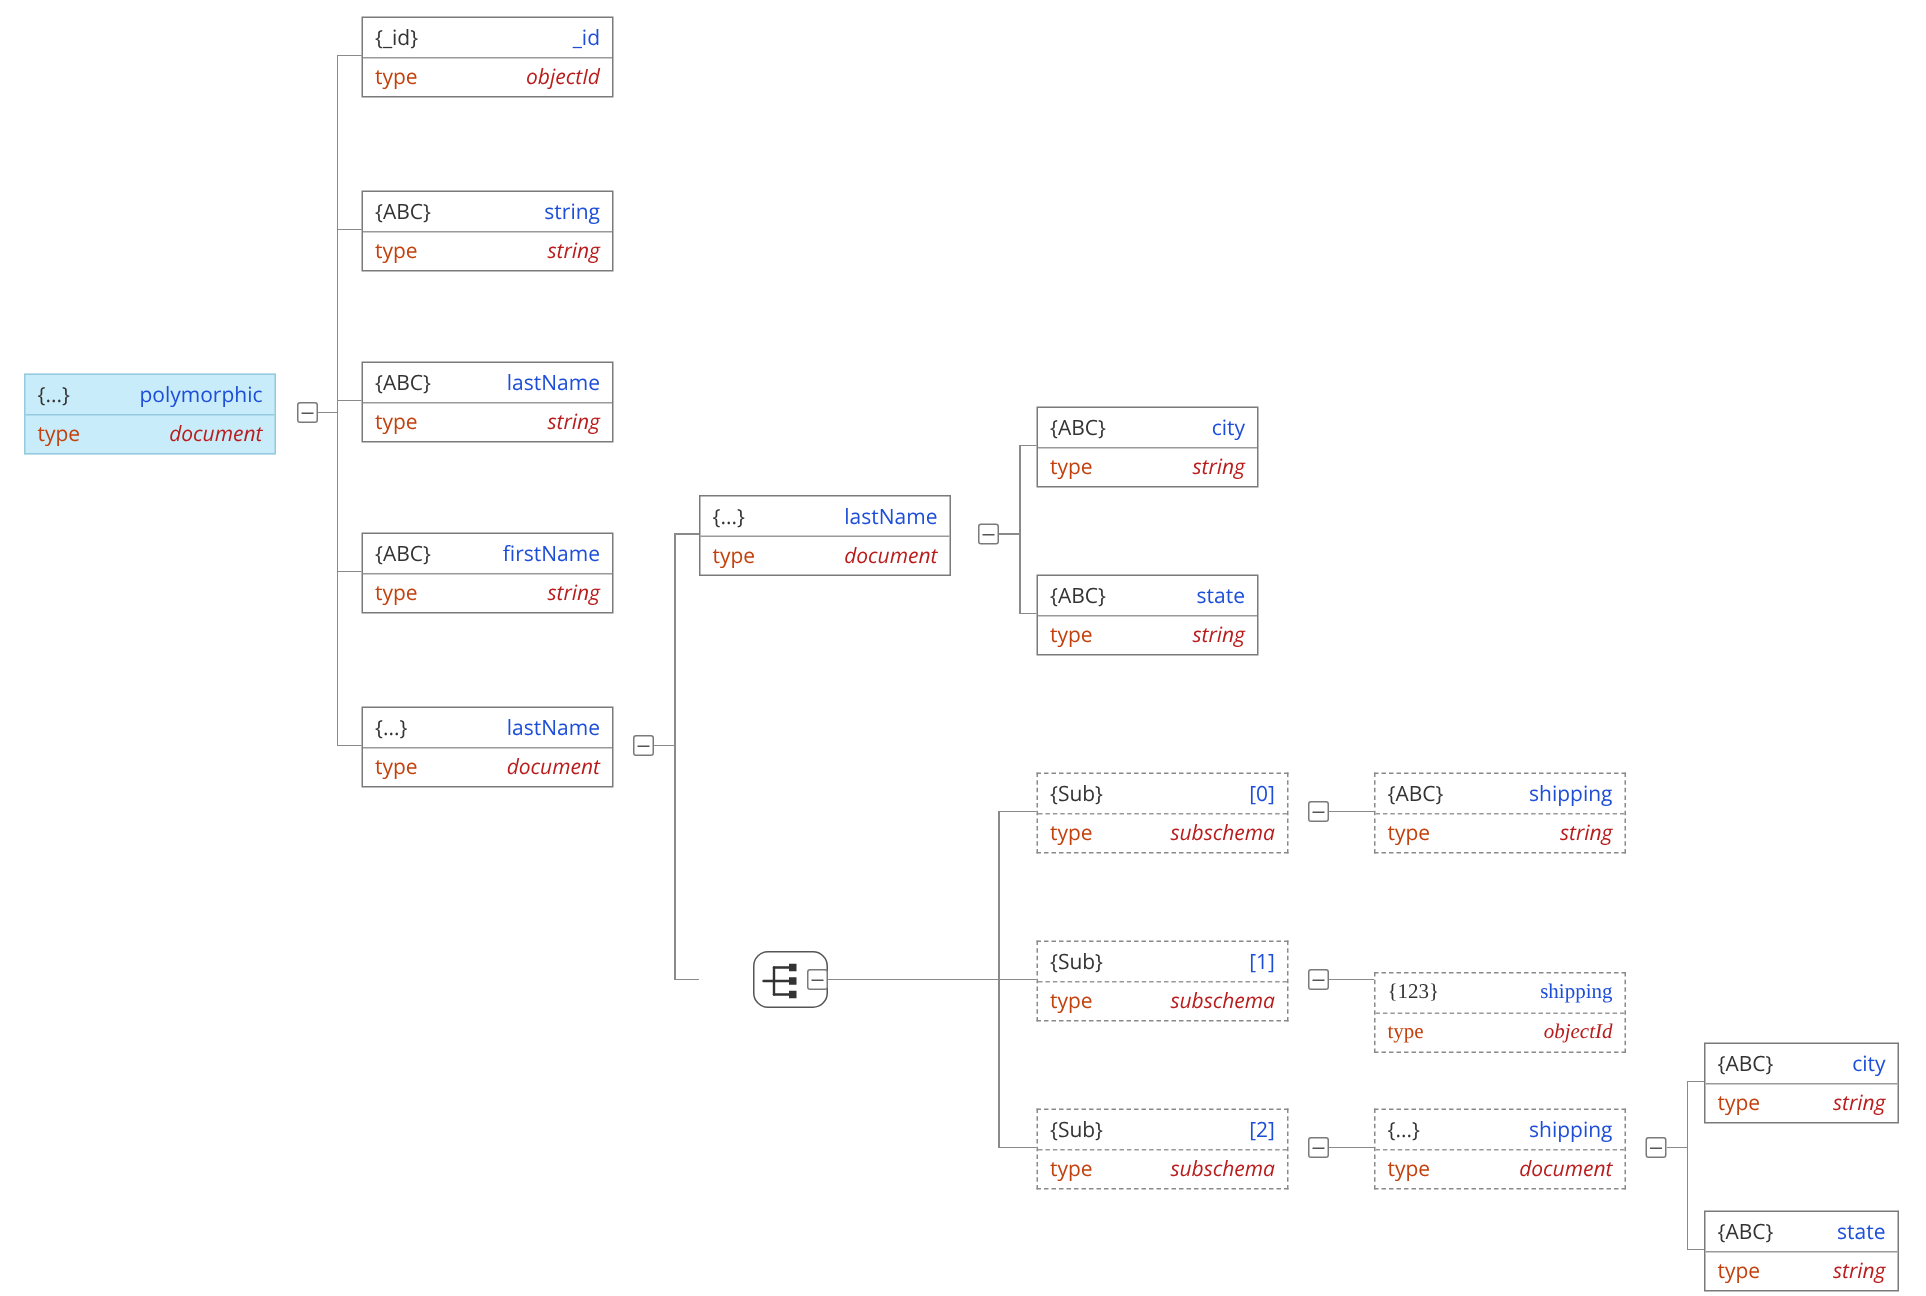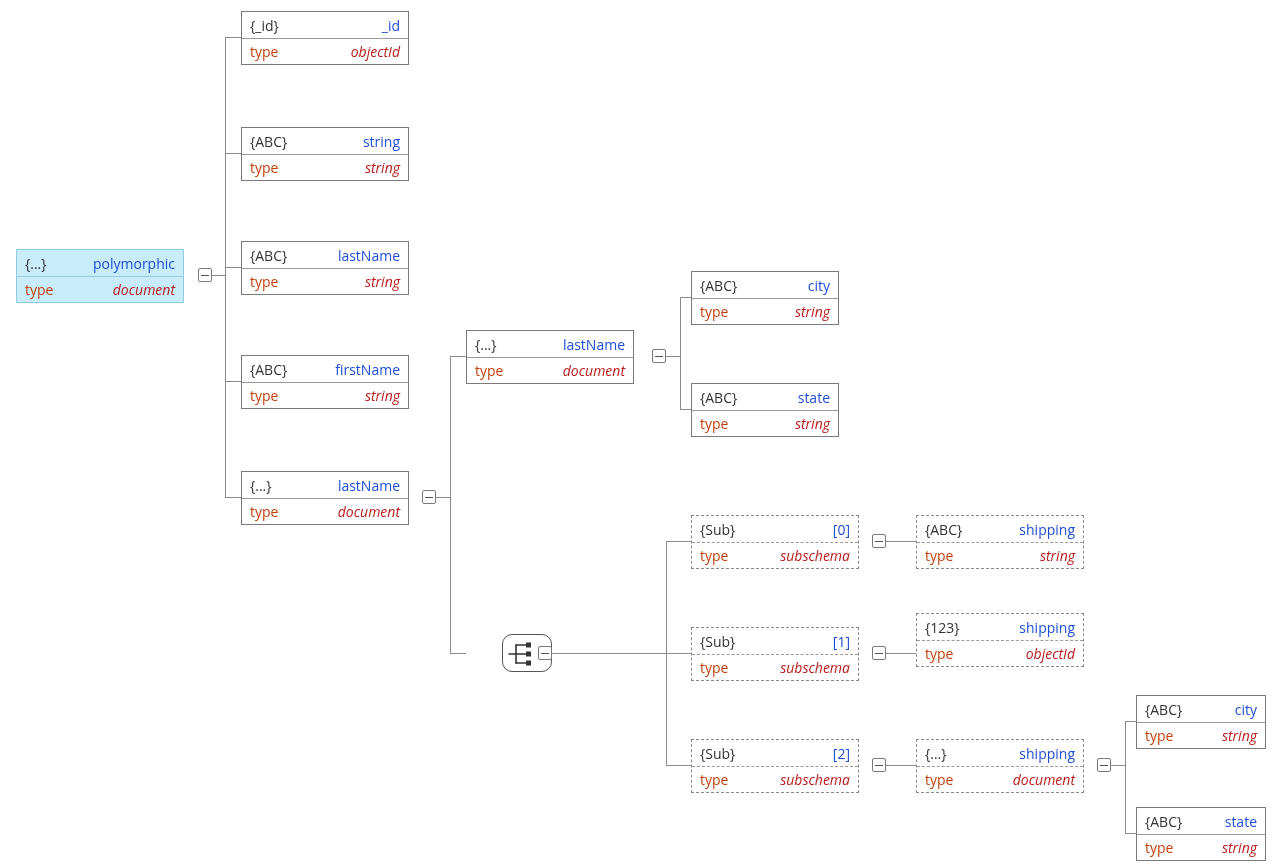--- a/index.html
+++ b/index.html
@@ -274,21 +274,21 @@
     <div class="row">
         <span class="tag">{ABC}</span>
         <span class="name">shipping</span>
       </div>
     <div class="row divider">
         <span class="key">type</span>
         <span class="val">string</span>
       </div>
   </div>
 
-  <div class="node dashed" style="left:916px; top:613px; width:168px;">
+  <div class="node dashed" style="left:916px; top:648px; width:168px;font-family:Liberation Serif, serif;">
     <div class="row">
         <span class="tag">{123}</span>
         <span class="name">shipping</span>
       </div>
     <div class="row divider">
         <span class="key">type</span>
         <span class="val">objectId</span>
       </div>
   </div>
 

